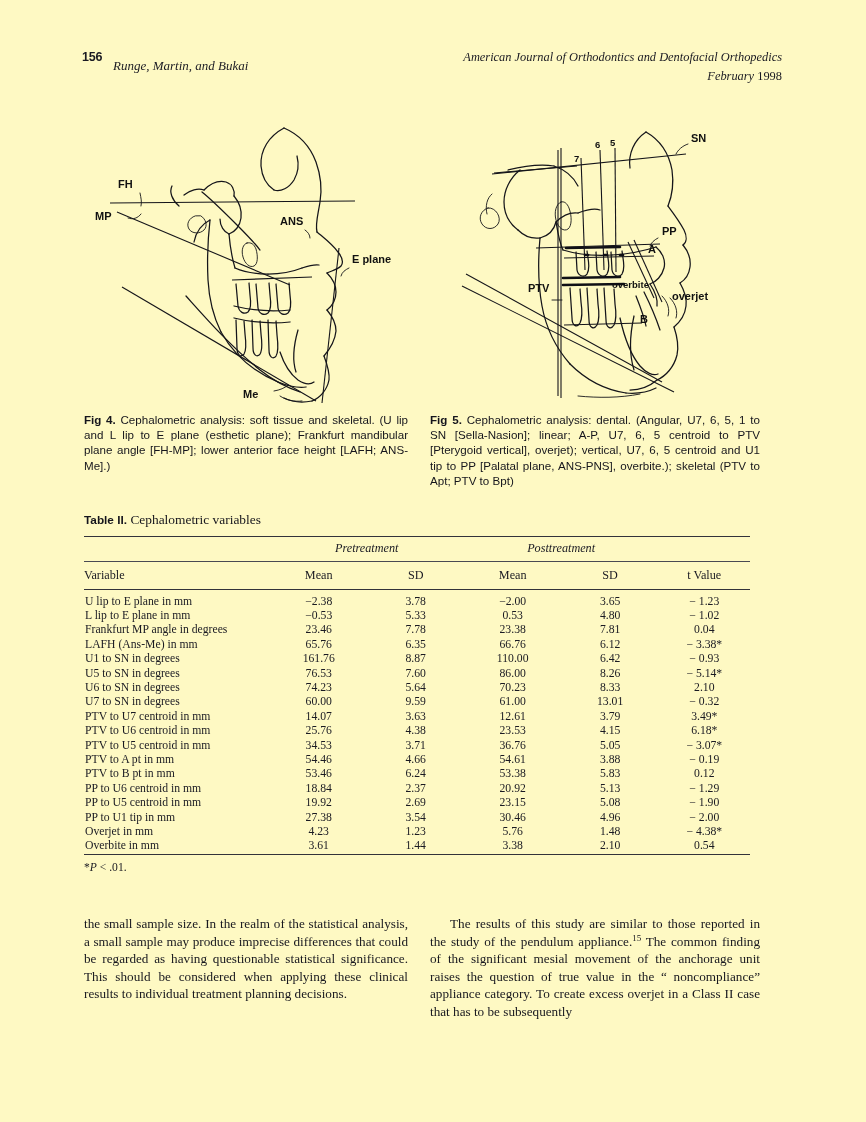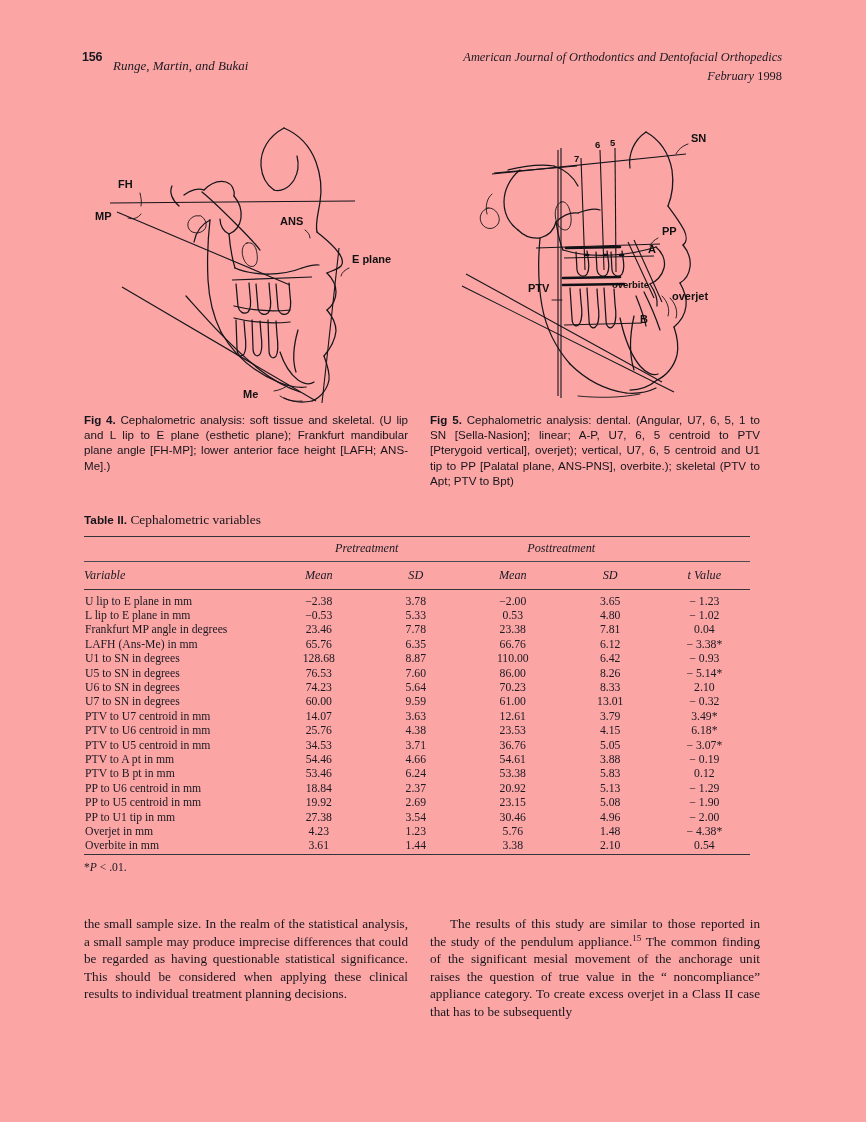--- a/index.html
+++ b/index.html
@@ -13,21 +13,21 @@
     position: relative;
     font-family: "Liberation Serif", serif;
     color: #1a1a22;
     overflow: hidden;
   }
   .page {
     position: absolute;
     left: 0; top: 0;
     width: 866px;
     height: 1122px;
-    background: #fca5a5;
+    background: #fef9c3;
   }
 
   
   .runhead {
     position: absolute;
     left: 82px;
     top: 50px;
     width: 700px;
     height: 40px;
   }
@@ -114,21 +114,20 @@
   }
   tr.rule-top td { border-top: 1.4px solid #33333a; }
   tr.grp th {
     font-style: italic;
     font-size: 12.2px;
     text-align: center;
     padding: 4px 0 5px 0;
   }
   tr.grp th.spangrp { border-bottom: 0; }
   tr.colhead th {
-    font-style: italic;
     font-size: 12.2px;
     padding: 6px 0 6px 0;
     border-top: 0.9px solid #4a4a52;
     border-bottom: 1.2px solid #33333a;
   }
   tr.colhead th.lbl { text-align: left; }
   tr.colhead th.num { text-align: center; }
   tbody td {
     padding: 0.55px 0;
     font-size: 11.7px;
@@ -440,21 +439,21 @@
           <tr>
             <td class="lbl">LAFH (Ans-Me) in mm</td>
             <td class="num">65.76</td>
             <td class="num">6.35</td>
             <td class="num">66.76</td>
             <td class="num">6.12</td>
             <td class="num">− 3.38*</td>
           </tr>
           <tr>
             <td class="lbl">U1 to SN in degrees</td>
-            <td class="num">128.68</td>
+            <td class="num">161.76</td>
             <td class="num">8.87</td>
             <td class="num">110.00</td>
             <td class="num">6.42</td>
             <td class="num">− 0.93</td>
           </tr>
           <tr>
             <td class="lbl">U5 to SN in degrees</td>
             <td class="num">76.53</td>
             <td class="num">7.60</td>
             <td class="num">86.00</td>

